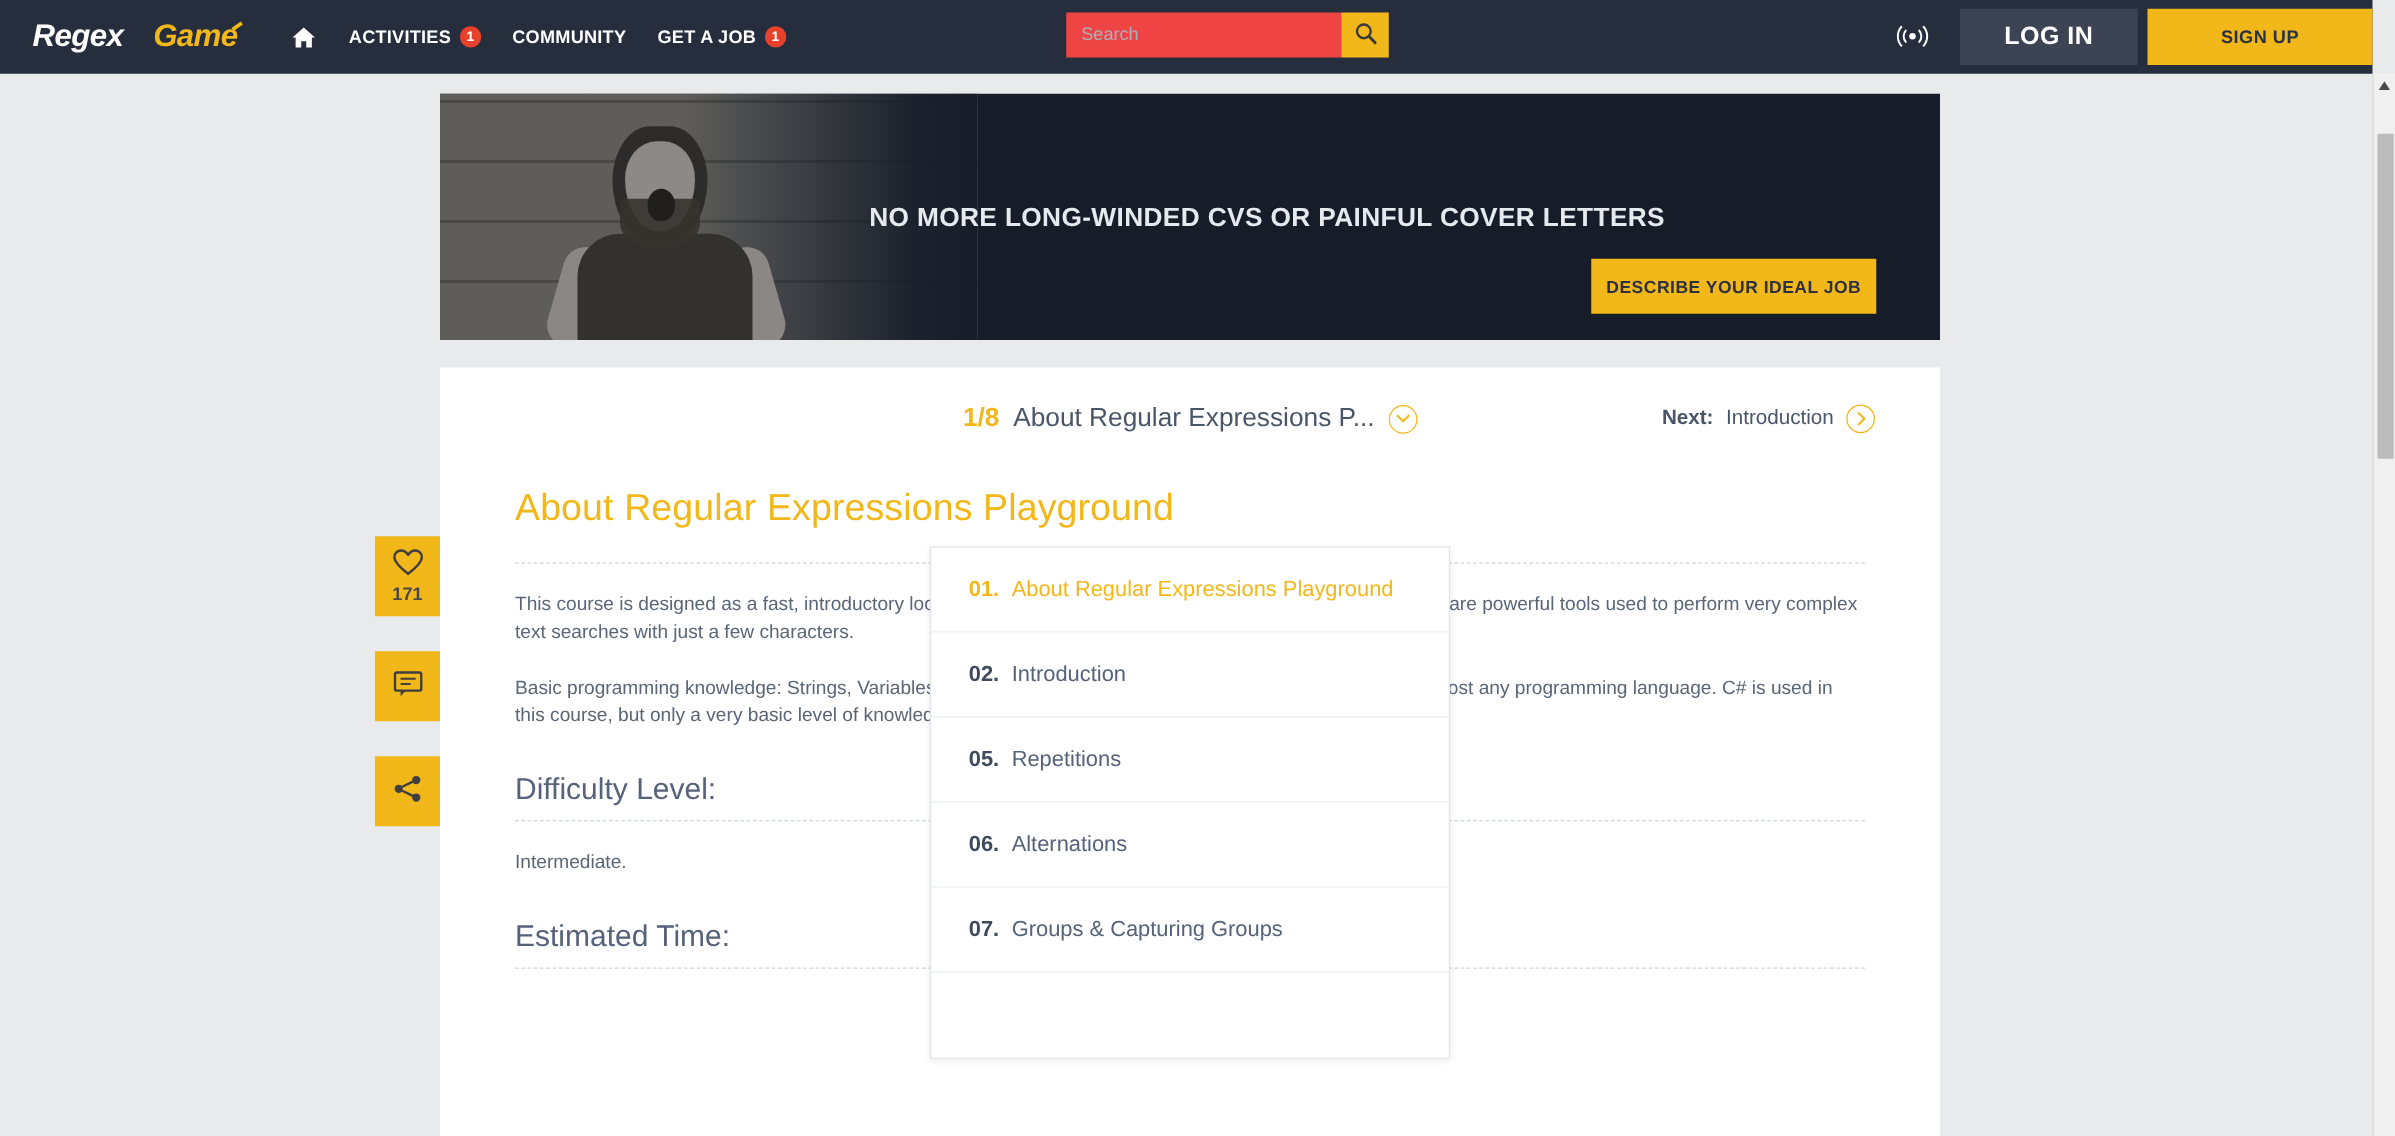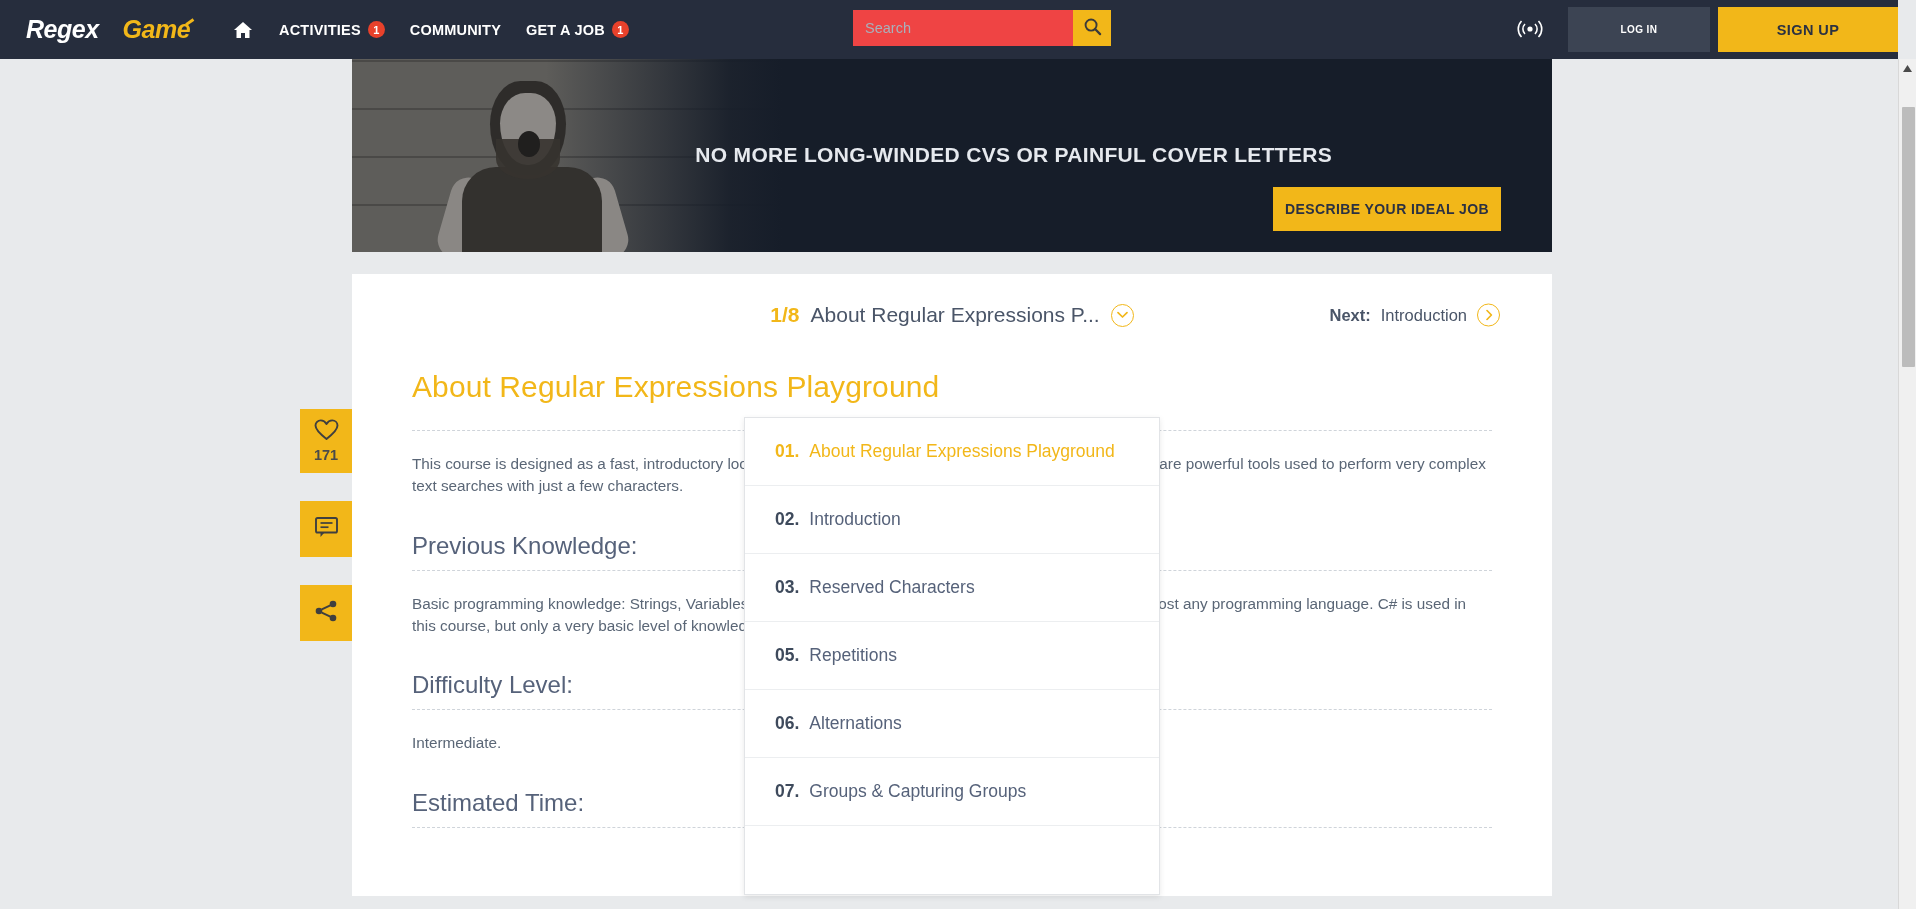--- a/index.html
+++ b/index.html
@@ -69,21 +69,21 @@
     position: absolute; left: 1512px; top: 16px;
     width: 36px; height: 26px;
     display: flex; align-items: center; justify-content: center;
     cursor: pointer;
   }
   #login-btn {
     position: absolute; left: 1568px; top: 7px;
     width: 142px; height: 45px;
     background: #3c4453; color: #fff;
     border: none; cursor: pointer;
-    font-size: 10px; font-weight: bold; letter-spacing: 0.4px;
+    font-size: 20px; font-weight: bold; letter-spacing: 0.4px;
     font-family: "Liberation Sans", sans-serif;
   }
   #signup-btn {
     position: absolute; left: 1718px; top: 7px;
     width: 180px; height: 45px;
     background: #f2b719; color: #2b3142;
     border: none; cursor: pointer;
     font-size: 14.5px; font-weight: bold; letter-spacing: 0.4px;
     font-family: "Liberation Sans", sans-serif;
   }
@@ -101,21 +101,21 @@
     background:#f0f0f0; cursor: pointer;
   }
   #sb-thumb {
     position: absolute; top: 48px; left: 3px;
     width: 13px; height: 260px;
     background: #bcbcbc; border-radius: 1px;
     cursor: pointer;
   }
 
   
-  #page { position: absolute; top: 46px; left: 0; width: 1898px; height: 796px; }
+  #page { position: absolute; top: 66px; left: 0; width: 1898px; height: 796px; }
 
   #banner {
     position: absolute; left: 352px; top: 9px;
     width: 1200px; height: 197px;
     background: #161d29;
     overflow: hidden;
   }
   #banner-photo {
     position:absolute; left:0; top:0; width: 430px; height: 197px;
     background:
@@ -352,21 +352,20 @@
             </svg>
         </span>
       </div>
     </div>
 
     <div id="article">
       <h1>About Regular Expressions Playground</h1>
       <div class="rule-top"></div>
       <p>This course is designed as a fast, introductory look at Regular Expressions. Regular Expressions (aka Regex) are powerful tools used to perform very complex text searches with just a few characters.</p>
 
-      <h2>Previous Knowledge:</h2>
       <p>Basic programming knowledge: Strings, Variables, Arrays and Loops. Regular Expressions can be used in almost any programming language. C# is used in this course, but only a very basic level of knowledge to complete the course.</p>
 
       <h2>Difficulty Level:</h2>
       <p>Intermediate.</p>
 
       <h2>Estimated Time:</h2>
     </div>
   </div>
 
   <div id="rail">
@@ -404,24 +403,20 @@
   <div id="dropdown">
     <div class="dd-item active">
       <span class="dd-num">01.</span>
       <span class="dd-label">About Regular Expressions Playground</span>
     </div>
     <div class="dd-item">
       <span class="dd-num">02.</span>
       <span class="dd-label">Introduction</span>
     </div>
     <div class="dd-item">
-      <span class="dd-num">03.</span>
-      <span class="dd-label">Reserved Characters</span>
-    </div>
-    <div class="dd-item">
       <span class="dd-num">05.</span>
       <span class="dd-label">Repetitions</span>
     </div>
     <div class="dd-item">
       <span class="dd-num">06.</span>
       <span class="dd-label">Alternations</span>
     </div>
     <div class="dd-item">
       <span class="dd-num">07.</span>
       <span class="dd-label">Groups &amp; Capturing Groups</span>

